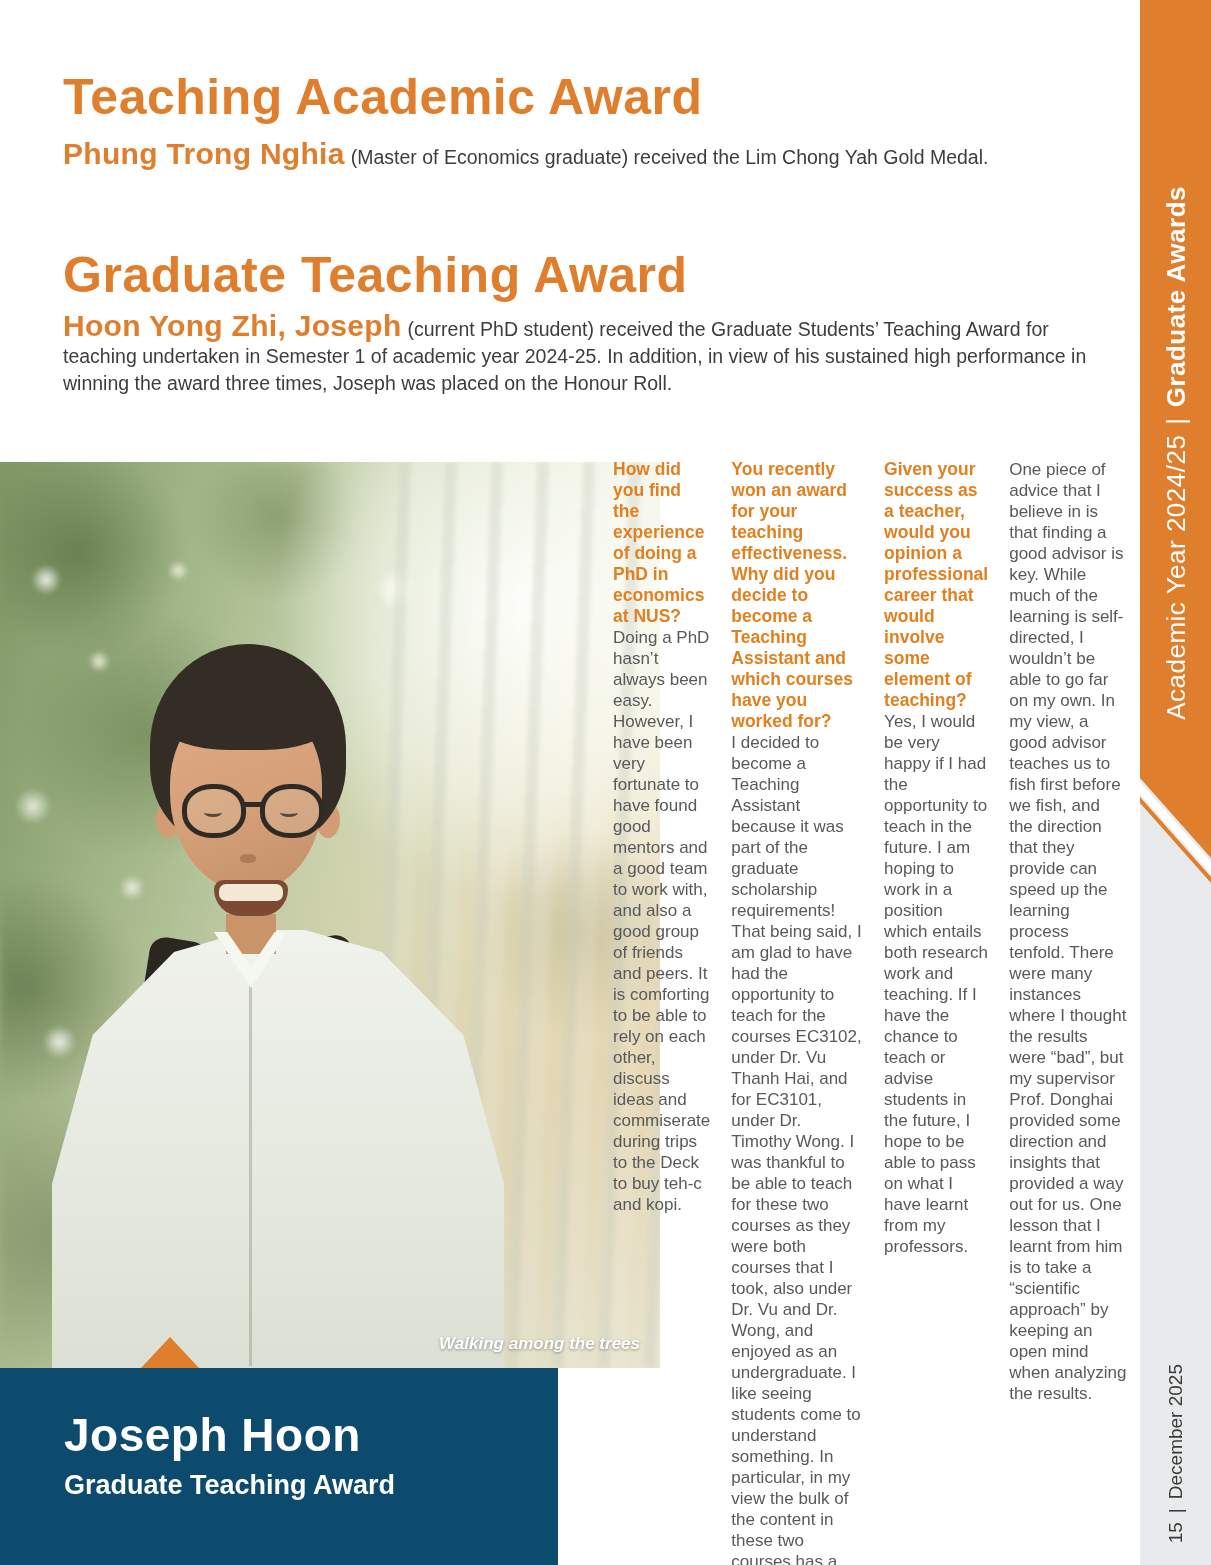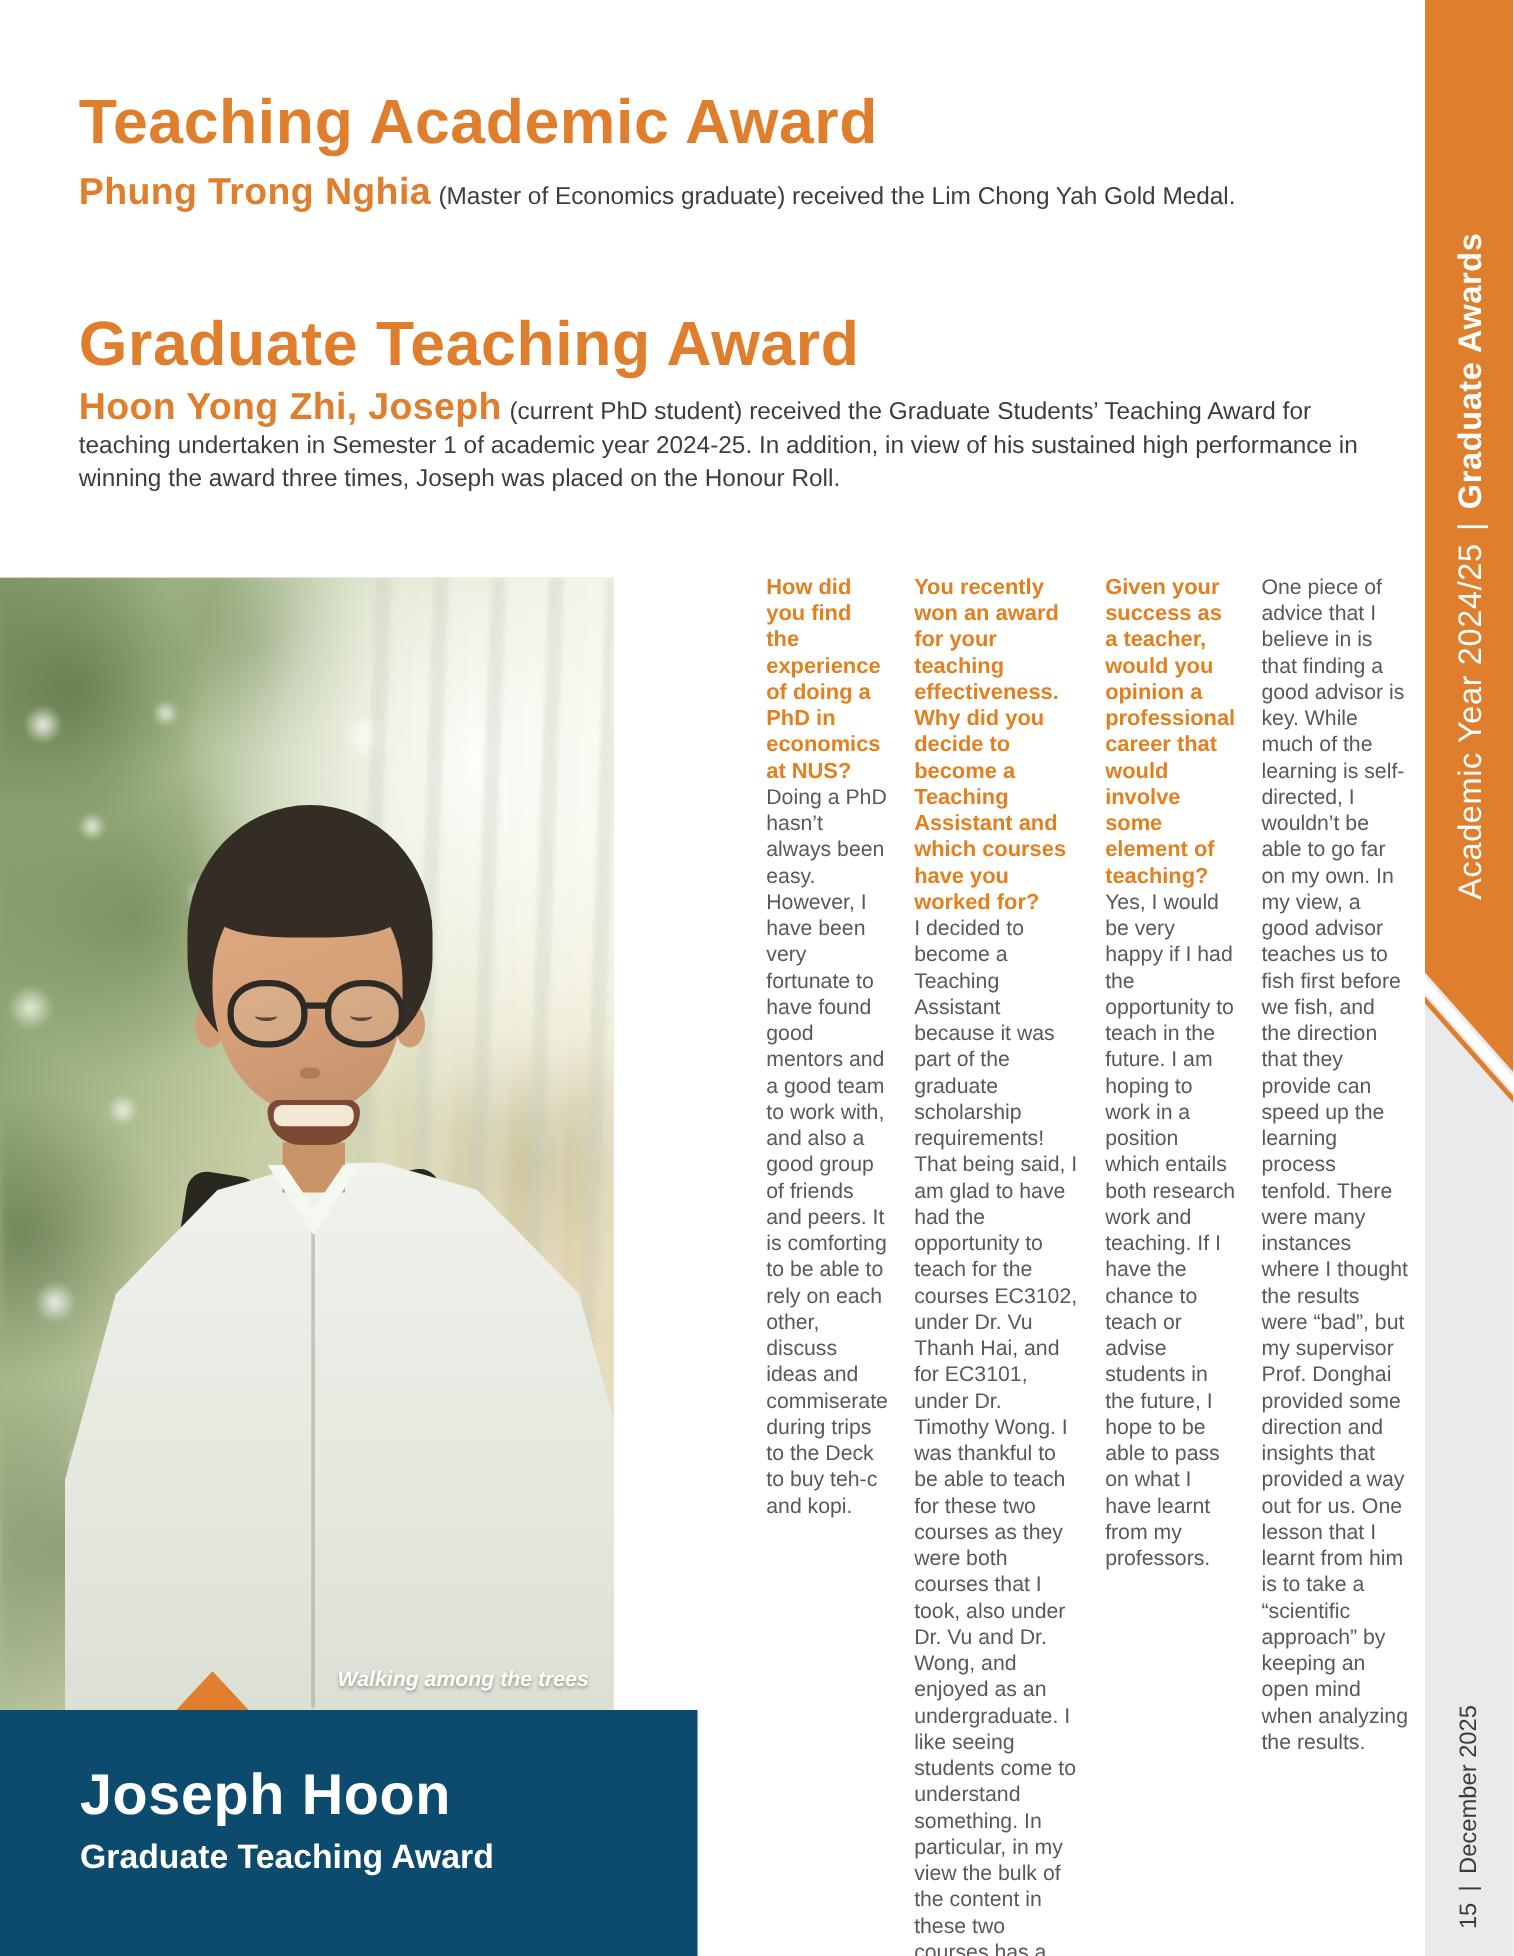--- a/index.html
+++ b/index.html
@@ -10,21 +10,21 @@
   
   .h1 { position:absolute; left:63px; color:#DF7E2D; font-size:50px; font-weight:bold; letter-spacing:0.5px; }
   .h1.academic { top:68px; }
   .h1.teaching { top:246px; }
   .intro { position:absolute; left:63px; width:1050px; font-size:19.5px; line-height:27px; color:#3D3D3C; }
   .intro.first { top:140px; }
   .intro.second { top:312px; }
   .intro .big-name { color:#DF7E2D; font-size:30px; font-weight:bold; letter-spacing:0.3px; padding-right:6px;margin-top:19px; }
 
   
-  .photo { position:absolute; left:0; top:462px; width:491px; height:906px; overflow:hidden; background:#dfe5cf; }
+  .photo { position:absolute; left:0; top:462px; width:660px; height:906px; overflow:hidden; background:#dfe5cf; }
   .ph-base   { position:absolute; inset:0;
     background:linear-gradient(103deg,#7f9665 0%,#a8bb8d 28%,#cdd8b6 50%,#eef1e0 72%,#fbfcf4 90%); }
   .ph-glow   { position:absolute; inset:0;
     background:
       radial-gradient(ellipse 340px 420px at 78% 16%, rgba(255,255,252,.95) 0%, rgba(255,255,250,.45) 45%, rgba(255,255,250,0) 70%),
       radial-gradient(circle at 94% 66%, rgba(219,188,130,.5) 0%, rgba(219,188,130,0) 55%),
       radial-gradient(circle at 60% 95%, rgba(196,198,168,.5) 0%, rgba(196,198,168,0) 60%); }
   .ph-foliage{ position:absolute; inset:0; filter:blur(4px);
     background:
       radial-gradient(circle 150px at 12% 10%, rgba(74,99,52,.55), transparent 70%),

